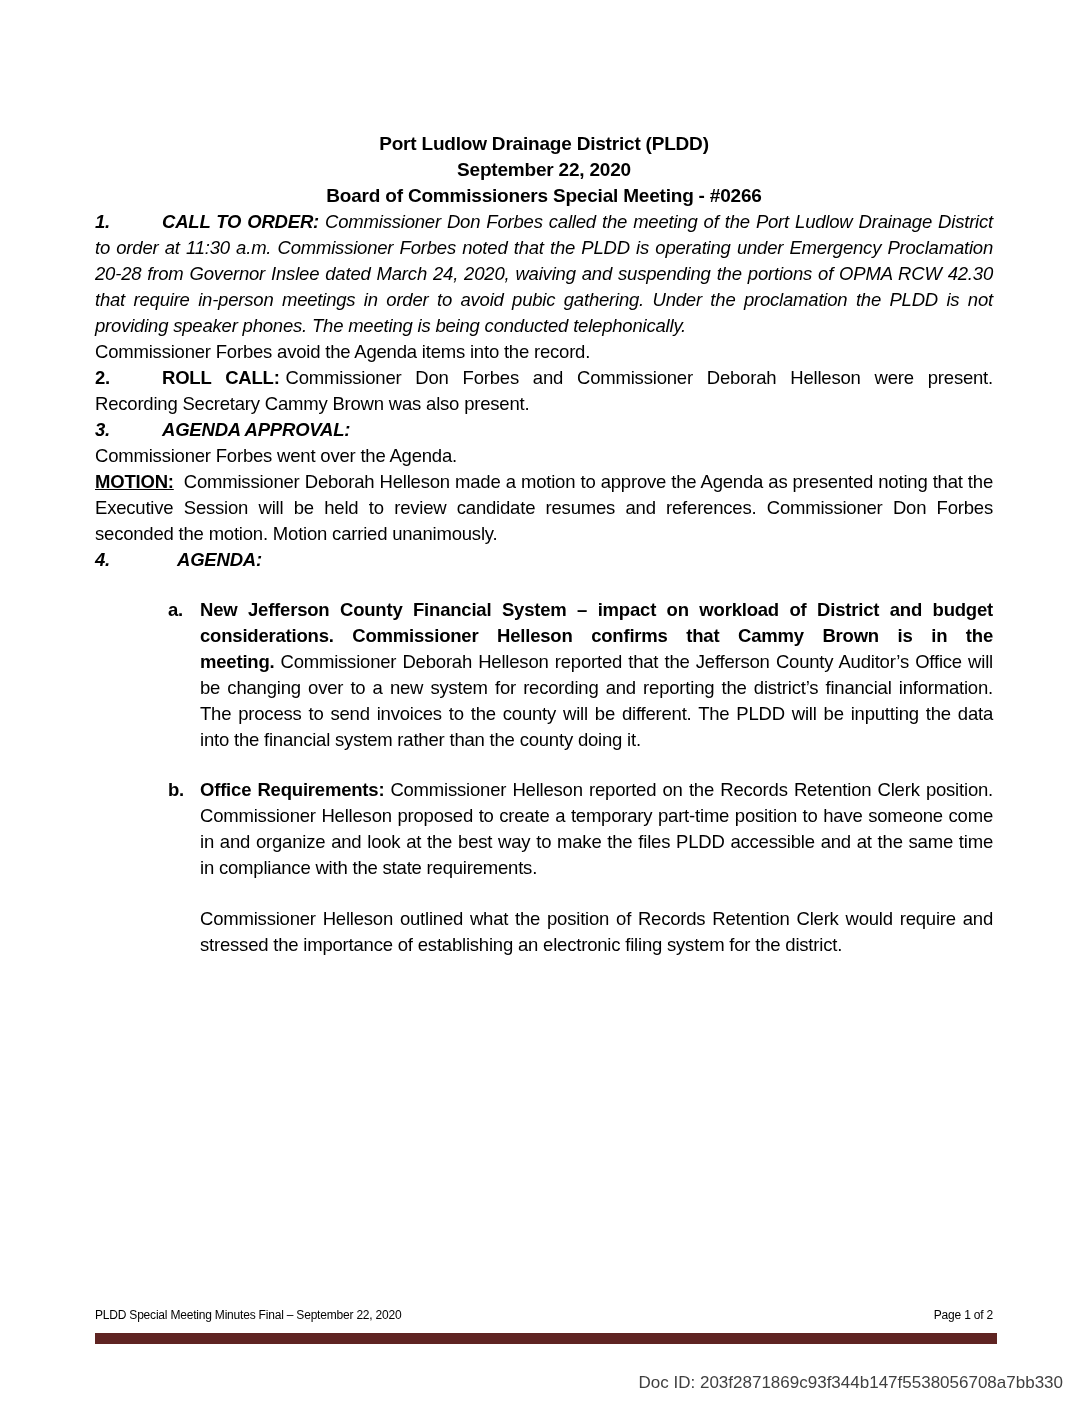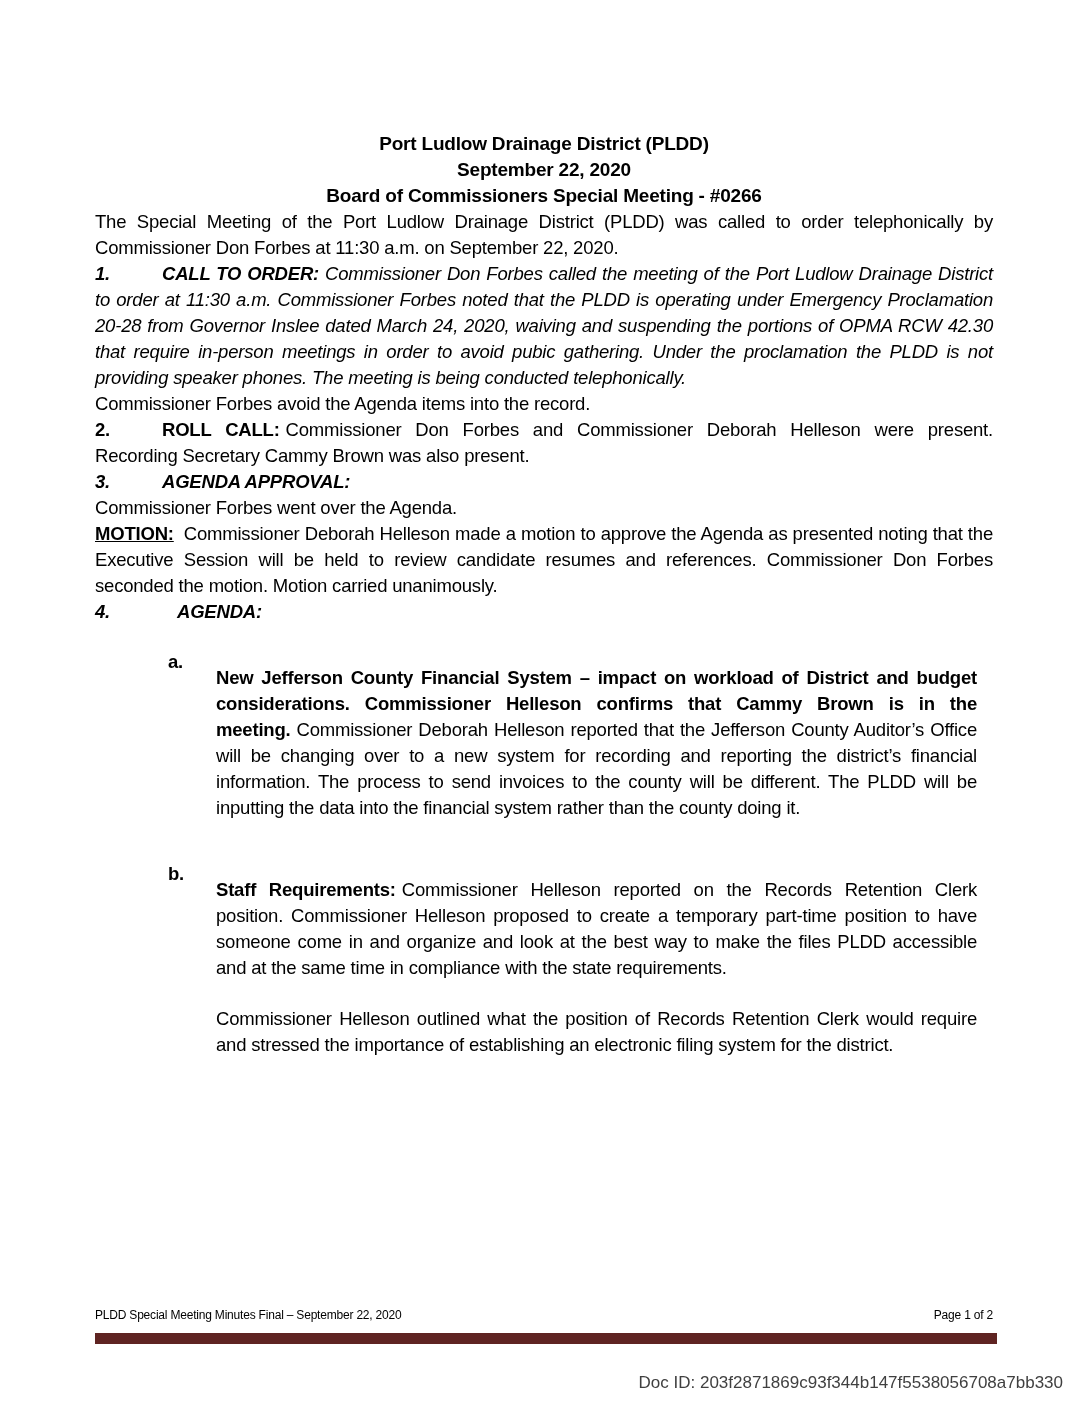--- a/index.html
+++ b/index.html
@@ -41,21 +41,21 @@
     align-items:flex-start;
   }
   .li-marker{
     flex:0 0 32px;
     margin-left:73px;
     font-weight:bold;
     font-size:18.5px;line-height:26px;
     letter-spacing:-0.2px;
   }
   .li-body{flex:1 1 auto;min-width:0;}
-  .li-body p.para{margin:16px;}
+  .li-body p.para{margin:0;}
   .li-body p.para + p.para{margin-top:25px;}
   .footer-row{
     position:absolute;
     left:95px;width:898px;top:1303px;
     display:flex;justify-content:space-between;align-items:baseline;
     font-size:12px;line-height:24px;letter-spacing:-0.2px;
   }
   .footer-bar{
     position:absolute;
     left:95px;width:902px;top:1333px;height:11px;
@@ -73,21 +73,20 @@
 
 <div class="page">
   <div class="content">
 
     <div class="title-block">
       <div>Port Ludlow Drainage District (PLDD)</div>
       <div>September 22, 2020</div>
       <div>Board of Commissioners Special Meeting - #0266</div>
     </div>
 
-    <p class="para mt-intro">The Special Meeting of the Port Ludlow Drainage District (PLDD) was called to order telephonically by Commissioner Don Forbes at 11:30 a.m. on September 22, 2020.</p>
 
     <p class="para mt-sec"><span class="num">1.</span><span class="runin-bold">CALL TO ORDER:</span><span>Commissioner Don Forbes called the meeting of the Port Ludlow Drainage District to order at 11:30 a.m. Commissioner Forbes noted that the PLDD is operating under Emergency Proclamation 20-28 from Governor Inslee dated March 24, 2020, waiving and suspending the portions of OPMA RCW 42.30 that require in-person meetings in order to avoid pubic gathering. Under the proclamation the PLDD is not providing speaker phones. The meeting is being conducted telephonically.</span></p>
 
     <p class="para mt-para">Commissioner Forbes avoid the Agenda items into the record.</p>
 
     <p class="para mt-para"><span class="num">2.</span><span class="runin-bold">ROLL CALL:</span><span>Commissioner Don Forbes and Commissioner Deborah Helleson were present. Recording Secretary Cammy Brown was also present.</span></p>
 
     <p class="para mt-sec"><span class="num">3.</span><span class="runin-bold">AGENDA APPROVAL:</span></p>
 
     <p class="para mt-para">Commissioner Forbes went over the Agenda.</p>
@@ -99,21 +98,21 @@
     <div class="list-item">
       <span class="li-marker">a.</span>
       <div class="li-body">
         <p class="para"><span class="runin-bold">New Jefferson County Financial System – impact on workload of District and budget considerations. Commissioner Helleson confirms that Cammy Brown is in the meeting.</span><span>Commissioner Deborah Helleson reported that the Jefferson County Auditor’s Office will be changing over to a new system for recording and reporting the district’s financial information. The process to send invoices to the county will be different. The PLDD will be inputting the data into the financial system rather than the county doing it.</span></p>
       </div>
     </div>
 
     <div class="list-item">
       <span class="li-marker">b.</span>
       <div class="li-body">
-        <p class="para"><span class="runin-bold">Staff Requirements:</span><span>Commissioner Helleson reported on the Records Retention Clerk position. Commissioner Helleson proposed to create a temporary part-time position to have someone come in and organize and look at the best way to make the files PLDD accessible and at the same time in compliance with the state requirements.</span></p>
+        <p class="para"><span class="runin-bold">Office Requirements:</span><span>Commissioner Helleson reported on the Records Retention Clerk position. Commissioner Helleson proposed to create a temporary part-time position to have someone come in and organize and look at the best way to make the files PLDD accessible and at the same time in compliance with the state requirements.</span></p>
         <p class="para">Commissioner Helleson outlined what the position of Records Retention Clerk would require and stressed the importance of establishing an electronic filing system for the district.</p>
       </div>
     </div>
 
   </div>
 
   <div class="footer-row">
     <span>PLDD Special Meeting Minutes Final – September 22, 2020</span>
     <span>Page 1 of 2</span>
   </div>

